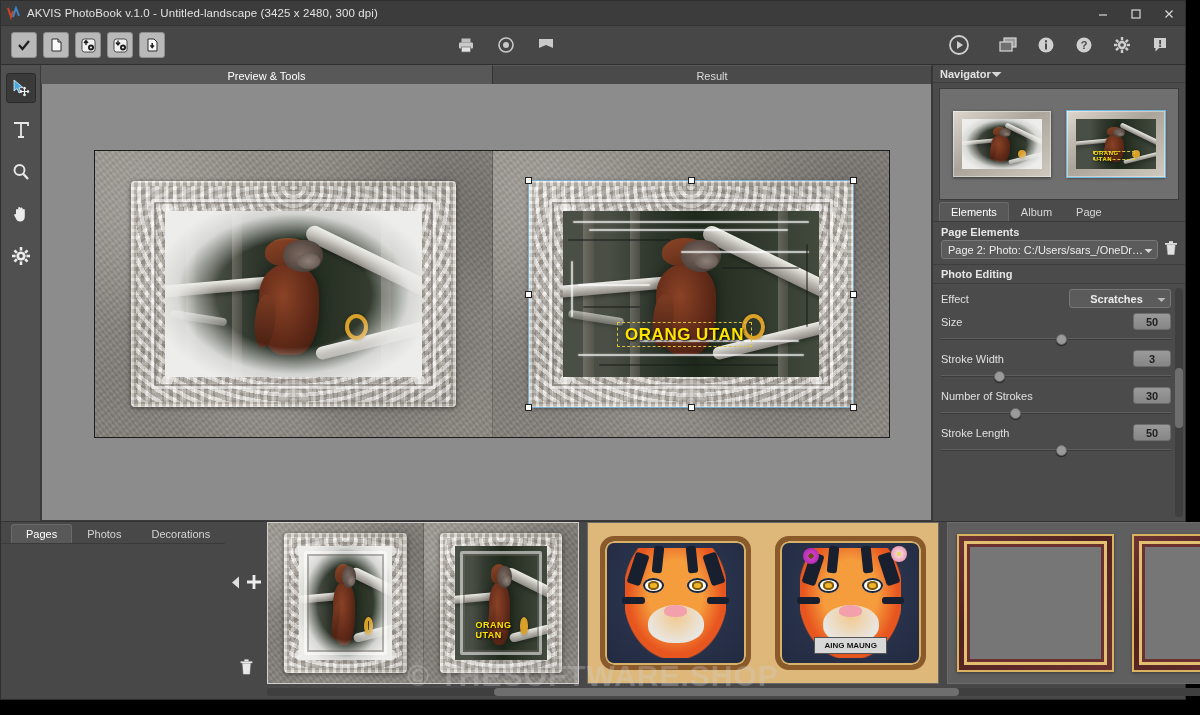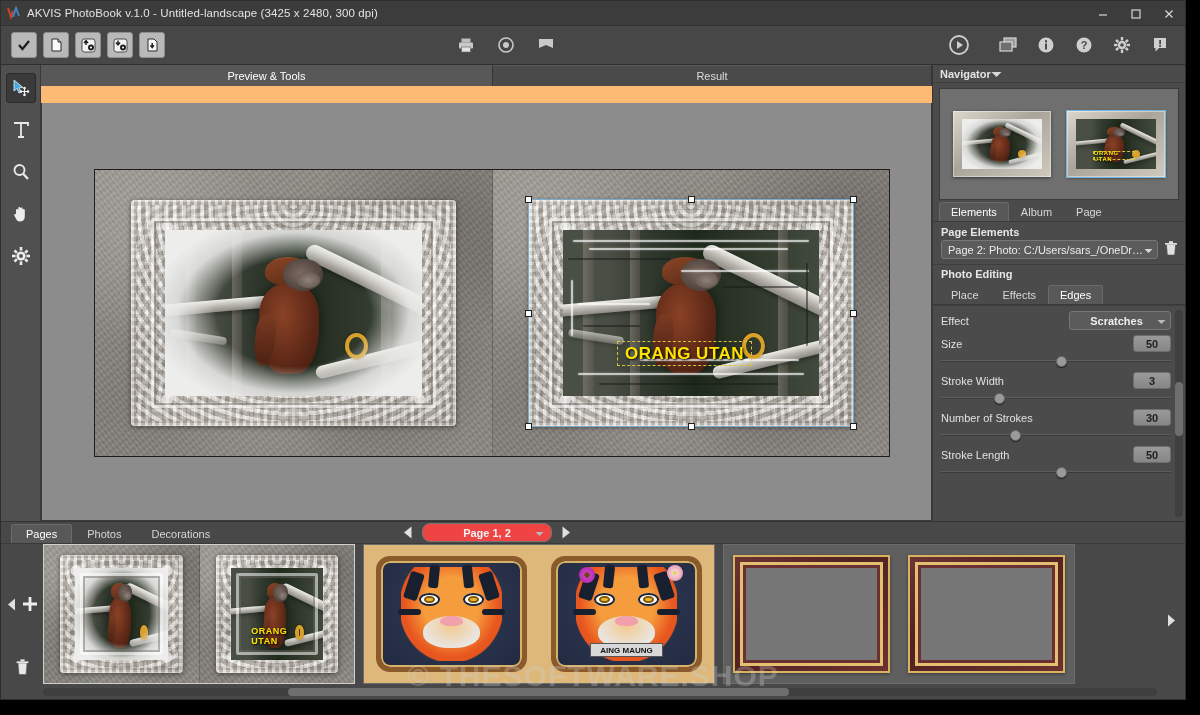--- a/index.html
+++ b/index.html
@@ -70,21 +70,21 @@
   .lt-btn {
     width: 30px; height: 30px; border-radius: 3px;
     display: flex; align-items: center; justify-content: center;
     color: #e6e6e6;
   }
   .lt-btn.active { background: #3a3a3a; border: 1px solid #2b2b2b; }
 
   
   .center { flex: 1; display: flex; flex-direction: column; min-width: 0; }
 
-  .tabsbar { height: 38px; display: flex; background: #fdba74; flex:none; }
+  .tabsbar { height: 19px; display: flex; background: #fdba74; flex:none; }
   .vtab {
     height: 21px; line-height: 20px; text-align: center;
     font-size: 11px; color: #dcdcdc; background: #4a4a4a;
     border-right: 1px solid #333; border-top: 1px solid #5a5a5a;
   }
   .vtab.sel { background: #585858; color: #fff; }
   .vtab.t1 { width: 452px; }
   .vtab.t2 { flex: 1; }
 
   .canvaswrap {
@@ -317,21 +317,21 @@
     background:#3f3f3f; border-radius:4px;
   }
   .vscroll .thumb {
     position:absolute; left:0; width:8px; top:35%; height:26%;
     background:#6e6e6e; border-radius:4px;
   }
 
   
   .bottom {
     height: 178px; background: #484848;
-    border-top: 1px solid #333; display:flex; flex-direction:column;
+    border-top: 1px solid #333; display:flex; flex-direction:row;
     flex:none;
   }
   .bottom-tabs {
     height: 22px; display:flex; align-items:flex-end; gap:0;
     padding-left: 10px; position: relative;
     border-bottom: 1px solid #3a3a3a;
   }
   .btab {
     padding: 3px 14px; font-size:11px; color:#d6d6d6;
     border:1px solid transparent; border-bottom:none; border-radius:3px 3px 0 0;
@@ -807,25 +807,20 @@
           <svg width="14" height="15" viewBox="0 0 14 15">
             <path d="M2.5 3.5 H11.5 L10.6 14 H3.4 Z" fill="#e0e0e0" stroke="#555" stroke-width=".6"></path>
             <rect x="1" y="2" width="12" height="1.7" fill="#e0e0e0"></rect>
             <rect x="5" y="0.2" width="4" height="1.8" fill="#e0e0e0"></rect>
           </svg>
         </span>
       </div>
 
       <div class="sect-sub">Photo Editing</div>
 
-      <div class="tabsrow">
-        <div class="ptab">Place</div>
-        <div class="ptab">Effects</div>
-        <div class="ptab sel">Edges</div>
-      </div>
 
       <div class="settings-scroll">
         <div class="settings-inner">
 
           <div class="param">
             <div class="param-top">
               <span class="param-label">Effect</span>
               <div class="combo effectsel center-val">
                 <span class="cv">Scratches</span>
                 <span>

